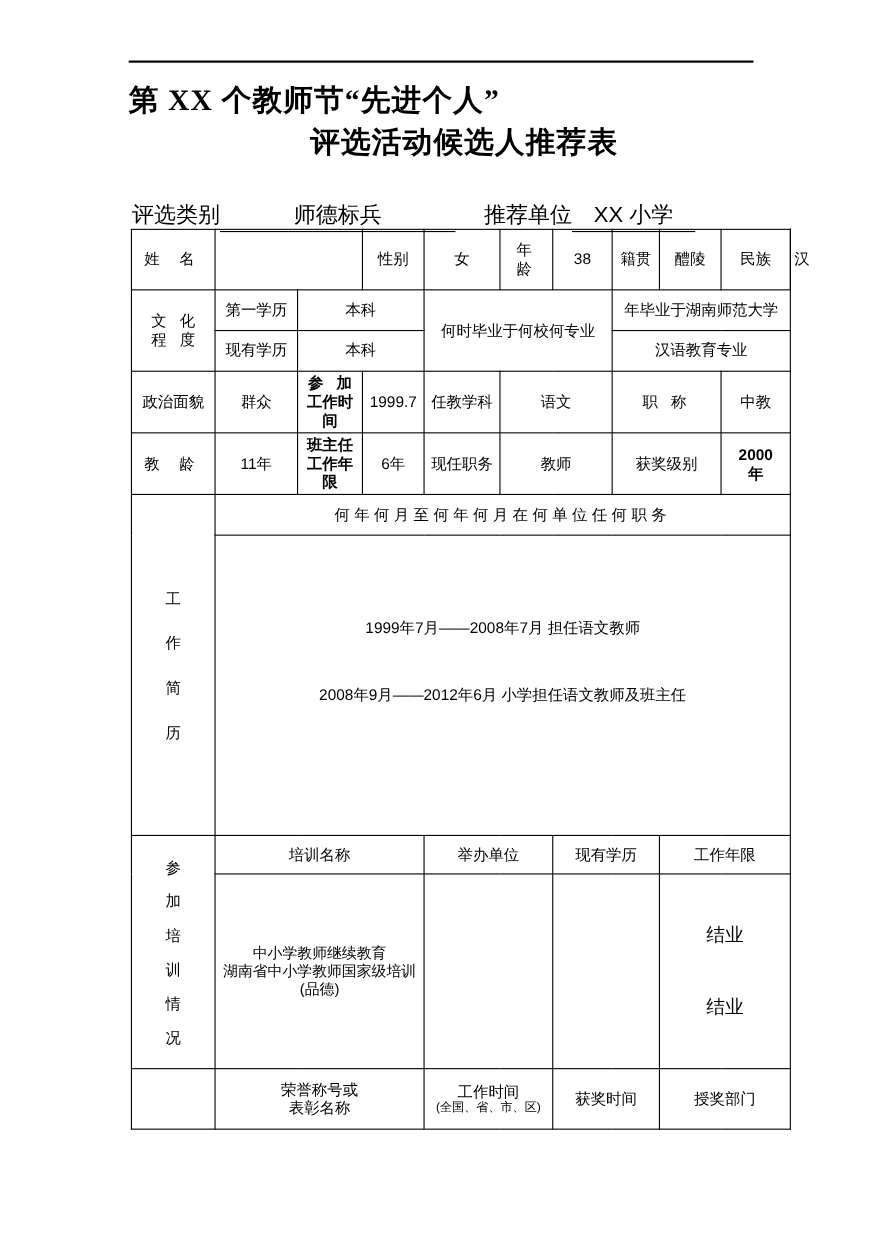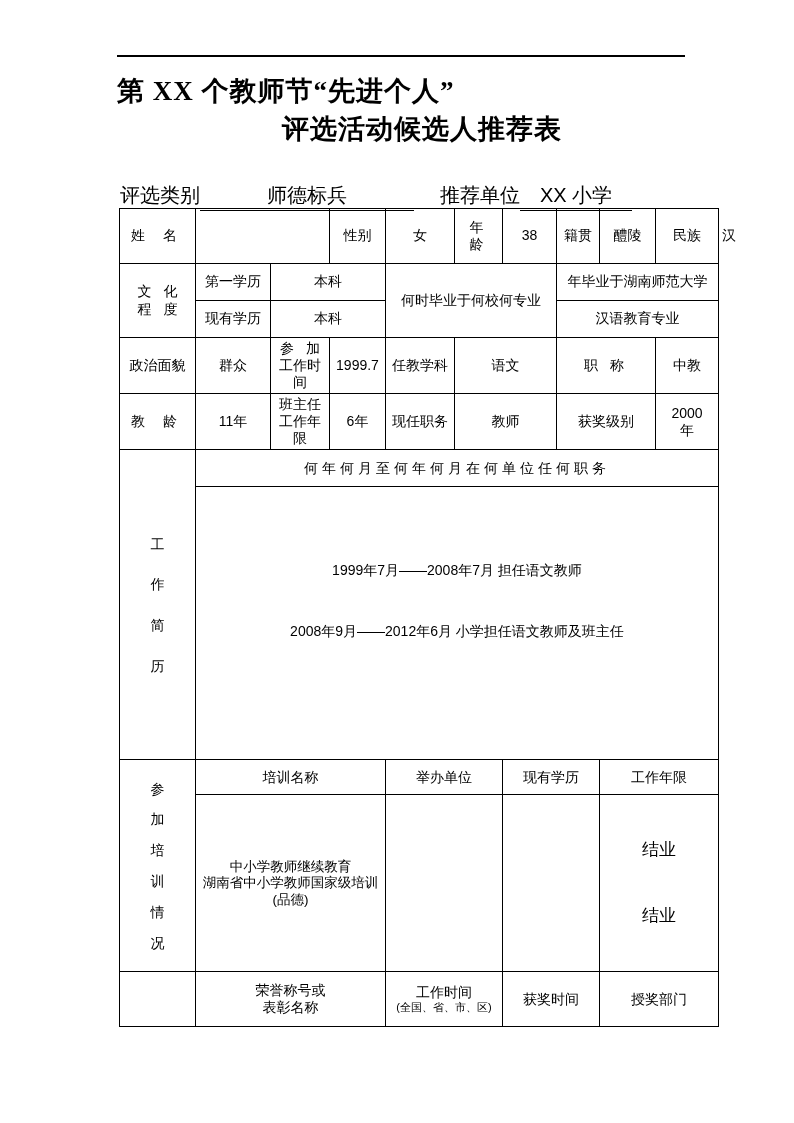--- a/index.html
+++ b/index.html
@@ -102,21 +102,21 @@
   .sp { letter-spacing: 7px; padding-left: 7px; }
   .sp4 { letter-spacing: 4px; padding-left: 4px; }
 
   
   .vlabel {
     writing-mode: horizontal-tb;
     line-height: 1.95;
     font-size: 14px;
   }
   .vlabel span { display: block; }
-  .two-line { line-height: 1.45; }
+  .two-line { line-height: 1.45; font-weight: bold; }
 
   .work-body {
     text-align: left;
     vertical-align: top;
     padding: 52px 0 0 8px;
     line-height: 1.0;
   }
   .work-entry {
     margin: 0 0 44px 0;
     font-size: 14px;

